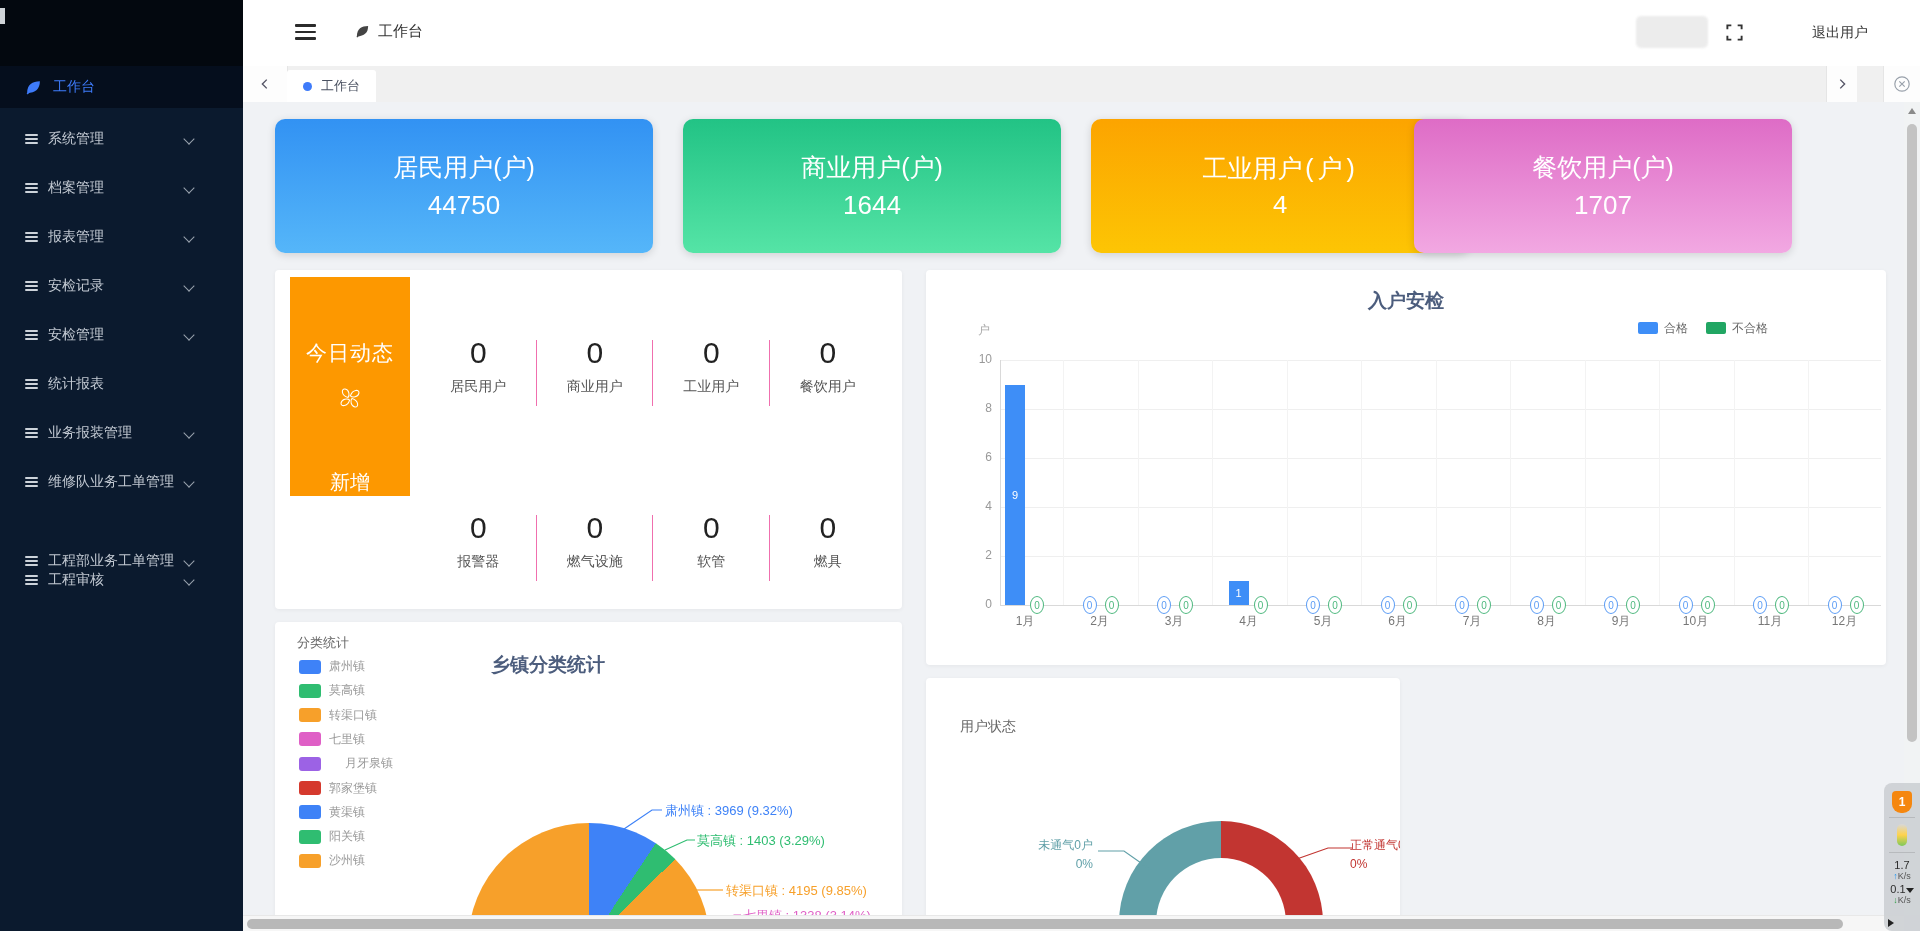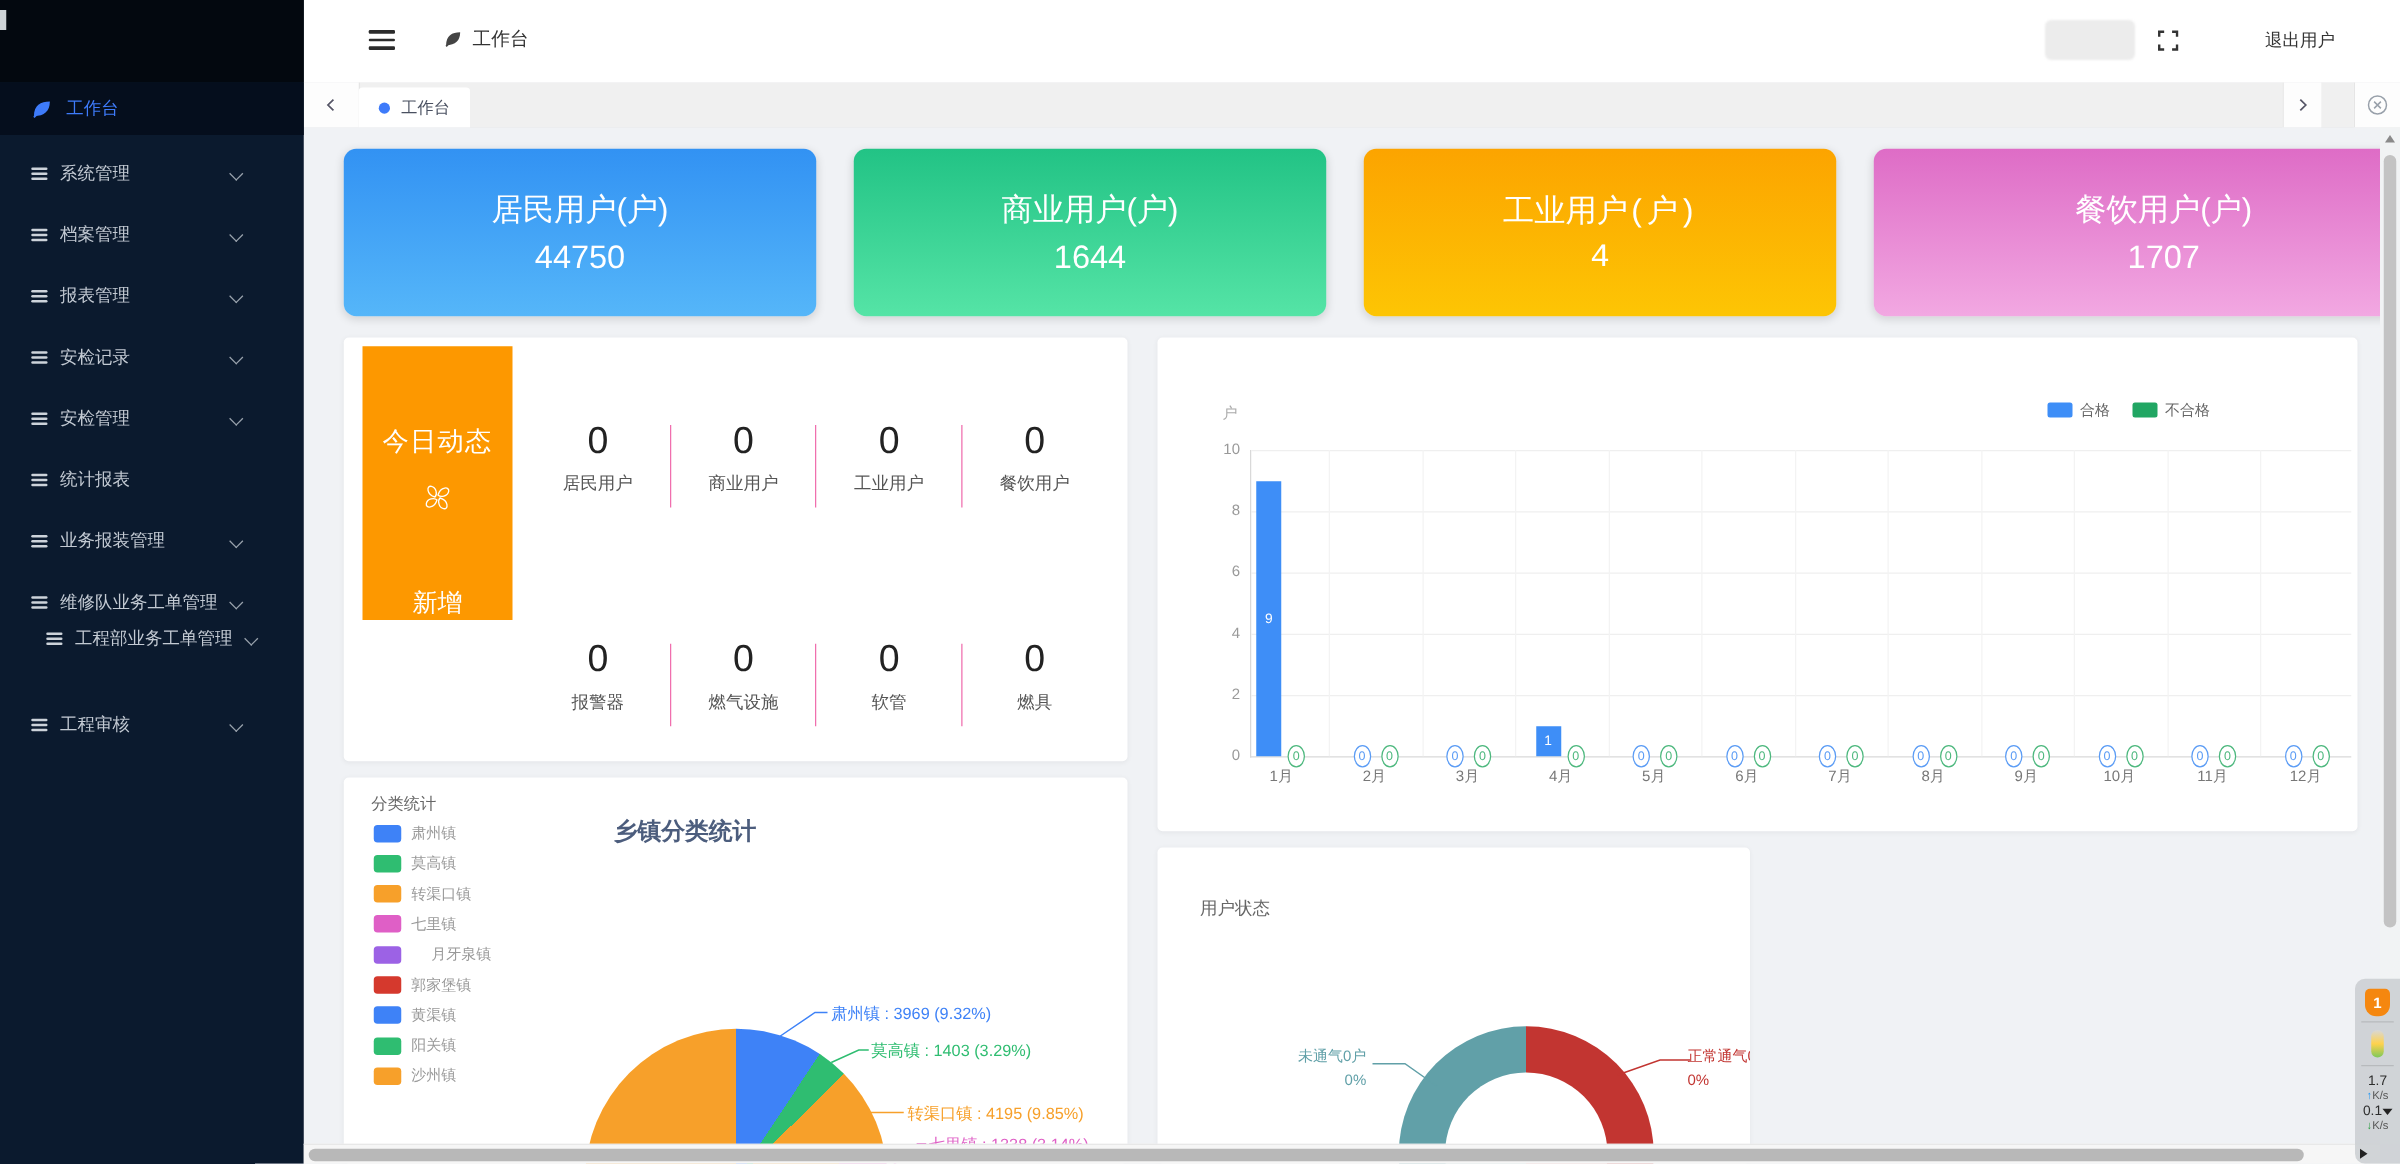--- a/index.html
+++ b/index.html
@@ -195,21 +195,21 @@
         </div>
         <div class="side-item" style="top: 465px;">
           <span class="micon">
             <i></i>
             <i></i>
             <i></i>
           </span>
           <span>维修队业务工单管理</span>
           <span class="chev"></span>
         </div>
-        <div class="side-item" style="top: 494px; padding-left: 12px;">
+        <div class="side-item" style="top: 544px;">
           <span class="micon">
             <i></i>
             <i></i>
             <i></i>
           </span>
           <span>工程部业务工单管理</span>
           <span class="chev"></span>
         </div>
         <div class="side-item" style="top: 563px;">
           <span class="micon">
@@ -278,21 +278,21 @@
         <div class="v">44750</div>
       </div>
       <div class="stat-card" style="left: 683px; background: linear-gradient(rgb(34, 195, 133), rgb(85, 228, 166));">
         <div class="t">商业用户(户)</div>
         <div class="v">1644</div>
       </div>
       <div class="stat-card" style="left: 1091px; background: linear-gradient(rgb(252, 164, 0), rgb(253, 197, 4)); font-family: Liberation Mono, monospace;">
         <div class="t">工业用户(户)</div>
         <div class="v">4</div>
       </div>
-      <div class="stat-card" style="left: 1499px; background: linear-gradient(rgb(222, 108, 198), rgb(242, 168, 226)); padding-left: 43px;">
+      <div class="stat-card" style="left: 1414px; background: linear-gradient(rgb(222, 108, 198), rgb(242, 168, 226));">
         <div class="t">餐饮用户(户)</div>
         <div class="v">1707</div>
       </div>
     </div>
 
   <section class="panel panelA">
     <div class="banner">
       <span class="bt">今日动态</span>
       <svg width="62" height="62" viewBox="0 0 64 64" style="margin-top:18px;">
         <g fill="none" stroke="#fff" stroke-width="2.6">
@@ -336,20 +336,21 @@
           <div class="lbl">软管</div>
         </div>
         <div class="t-cell">
           <div class="num">0</div>
           <div class="lbl">燃具</div>
         </div>
       </div>
   </section>
 
   <section class="panel panelC" id="panelC">
+    <div class="pc-title">入户安检</div>
     <div class="pc-legend">
       <span><span class="sw" id="sw-pass" style="background: rgb(62, 142, 247);"></span><span>合格</span></span>
       <span><span class="sw" id="sw-fail" style="background: rgb(33, 166, 99);"></span><span>不合格</span></span>
     </div>
     <span class="ylab">户</span>
     <div id="plot">
         <div class="hline" style="top: 0px;"></div>
         <div class="hline" style="top: 49px;"></div>
         <div class="hline" style="top: 98px;"></div>
         <div class="hline" style="top: 147px;"></div>

